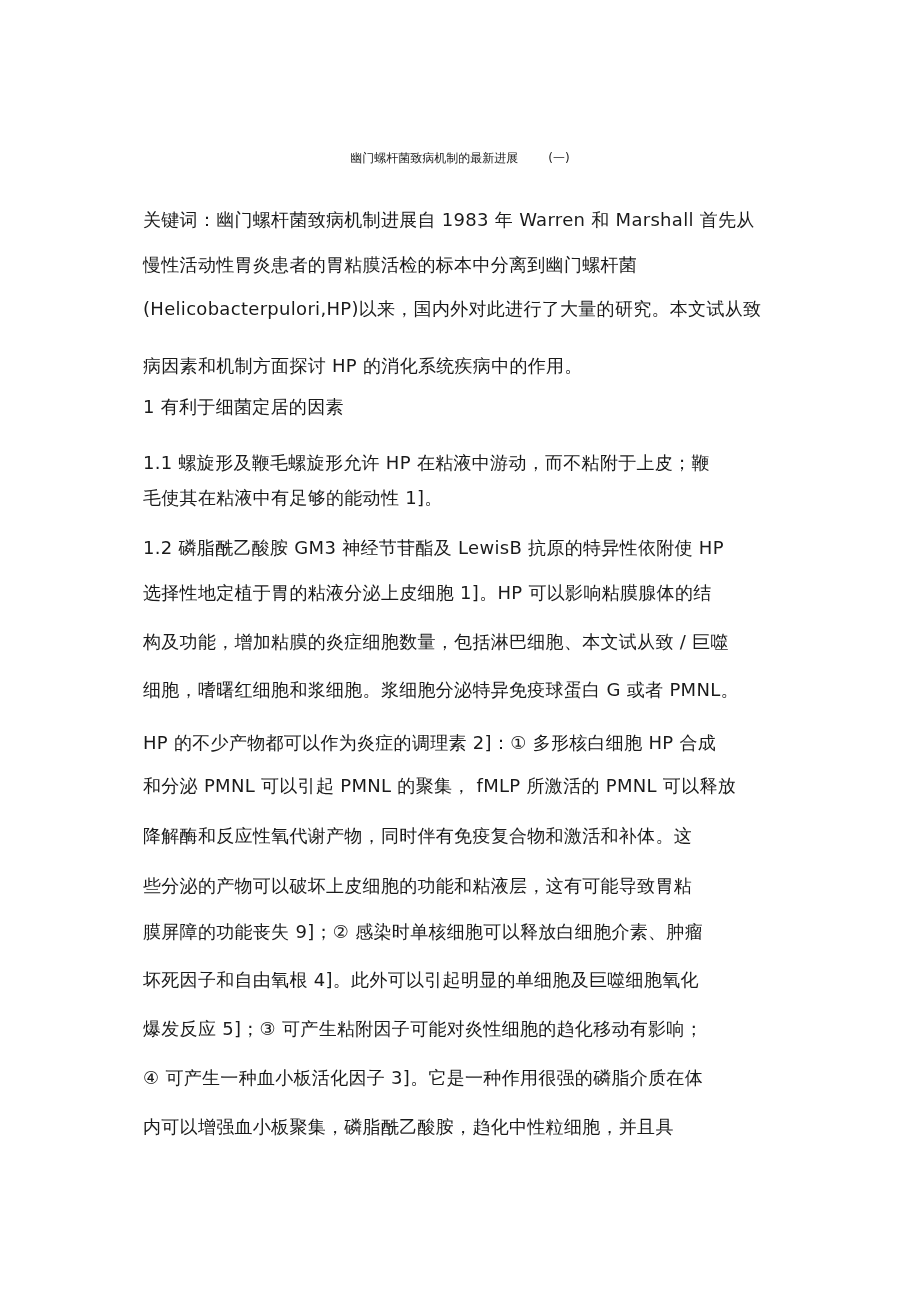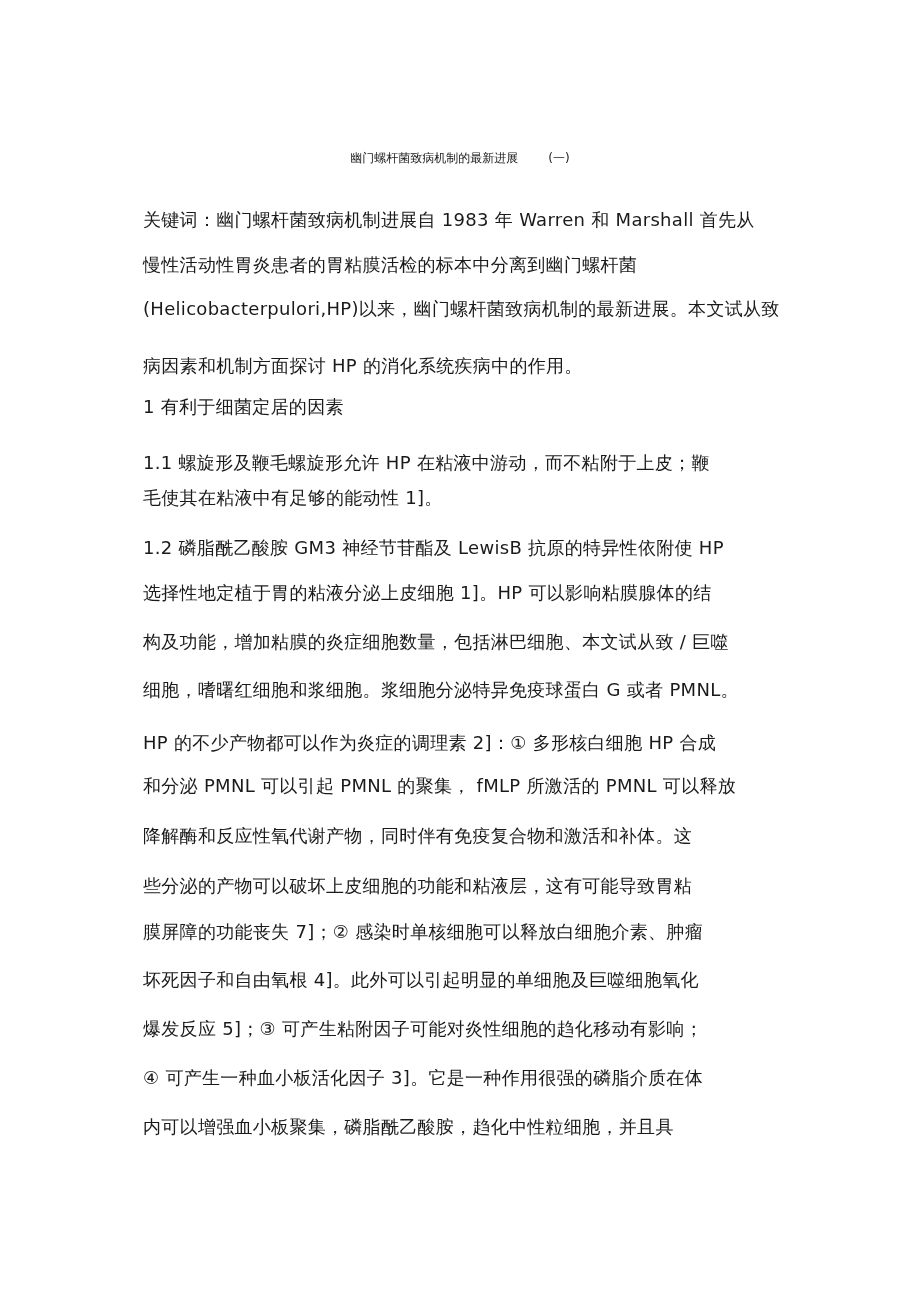--- a/index.html
+++ b/index.html
@@ -22,31 +22,31 @@
 </head>
 <body>
 
 <div>
   <div class="title">
     <span>幽门螺杆菌致病机制的最新进展</span><span class="suffix">(一)</span>
   </div>
 
   <div class="line" style="top:208px">关键词：幽门螺杆菌致病机制进展自 1983 年 Warren 和 Marshall 首先从</div>
   <div class="line" style="top:253px">慢性活动性胃炎患者的胃粘膜活检的标本中分离到幽门螺杆菌</div>
-  <div class="line" style="top:297px">(Helicobacterpulori,HP)以来，幽门螺杆菌致病机制的最新进展。本文试从致</div>
+  <div class="line" style="top:297px">(Helicobacterpulori,HP)以来，国内外对此进行了大量的研究。本文试从致</div>
   <div class="line" style="top:354px">病因素和机制方面探讨 HP 的消化系统疾病中的作用。</div>
   <div class="line" style="top:395px">1 有利于细菌定居的因素</div>
   <div class="line" style="top:451px">1.1 螺旋形及鞭毛螺旋形允许 HP 在粘液中游动，而不粘附于上皮；鞭</div>
   <div class="line" style="top:486px">毛使其在粘液中有足够的能动性 1]。</div>
   <div class="line" style="top:536px"> 1.2 磷脂酰乙酸胺   GM3 神经节苷酯及 LewisB 抗原的特异性依附使    HP</div>
   <div class="line" style="top:581px">选择性地定植于胃的粘液分泌上皮细胞     1]。HP 可以影响粘膜腺体的结</div>
   <div class="line" style="top:630px">构及功能，增加粘膜的炎症细胞数量，包括淋巴细胞、本文试从致       / 巨噬</div>
   <div class="line" style="top:678px">细胞，嗜曙红细胞和浆细胞。浆细胞分泌特异免疫球蛋白   G 或者 PMNL。</div>
   <div class="line" style="top:731px">HP 的不少产物都可以作为炎症的调理素    2]：① 多形核白细胞  HP 合成</div>
   <div class="line" style="top:774px"> 和分泌 PMNL 可以引起 PMNL 的聚集， fMLP 所激活的  PMNL 可以释放</div>
   <div class="line" style="top:824px">降解酶和反应性氧代谢产物，同时伴有免疫复合物和激活和补体。这</div>
   <div class="line" style="top:874px">些分泌的产物可以破坏上皮细胞的功能和粘液层，这有可能导致胃粘</div>
-  <div class="line" style="top:920px">膜屏障的功能丧失  7]；② 感染时单核细胞可以释放白细胞介素、肿瘤</div>
+  <div class="line" style="top:920px">膜屏障的功能丧失  9]；② 感染时单核细胞可以释放白细胞介素、肿瘤</div>
   <div class="line" style="top:968px">坏死因子和自由氧根    4]。此外可以引起明显的单细胞及巨噬细胞氧化</div>
   <div class="line" style="top:1017px">爆发反应   5]；③ 可产生粘附因子可能对炎性细胞的趋化移动有影响；</div>
   <div class="line" style="top:1066px">④ 可产生一种血小板活化因子     3]。它是一种作用很强的磷脂介质在体</div>
   <div class="line" style="top:1115px">内可以增强血小板聚集，磷脂酰乙酸胺，趋化中性粒细胞，并且具</div>
 </div>
 
 </body></html>

